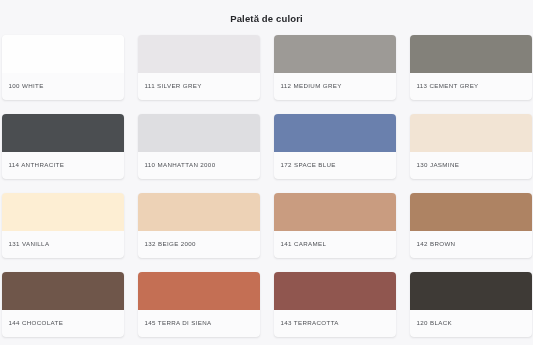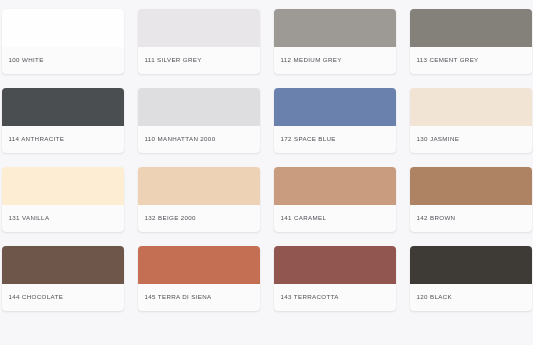--- a/index.html
+++ b/index.html
@@ -58,20 +58,21 @@
     line-height: 8px;
     white-space: nowrap;
     text-transform: uppercase;
   }
 </style>
 </head>
 <body>
 
 <div class="page">
 
+  <div class="page-title">Paletă de culori</div>
 
   <div class="palette-grid">
       <div class="swatch-card">
         <div class="swatch-color" style="background-color: rgb(254, 254, 254);"></div>
         <div class="swatch-label">100 WHITE</div>
       </div>
       <div class="swatch-card">
         <div class="swatch-color" style="background-color: rgb(232, 230, 233);"></div>
         <div class="swatch-label">111 SILVER GREY</div>
       </div>

